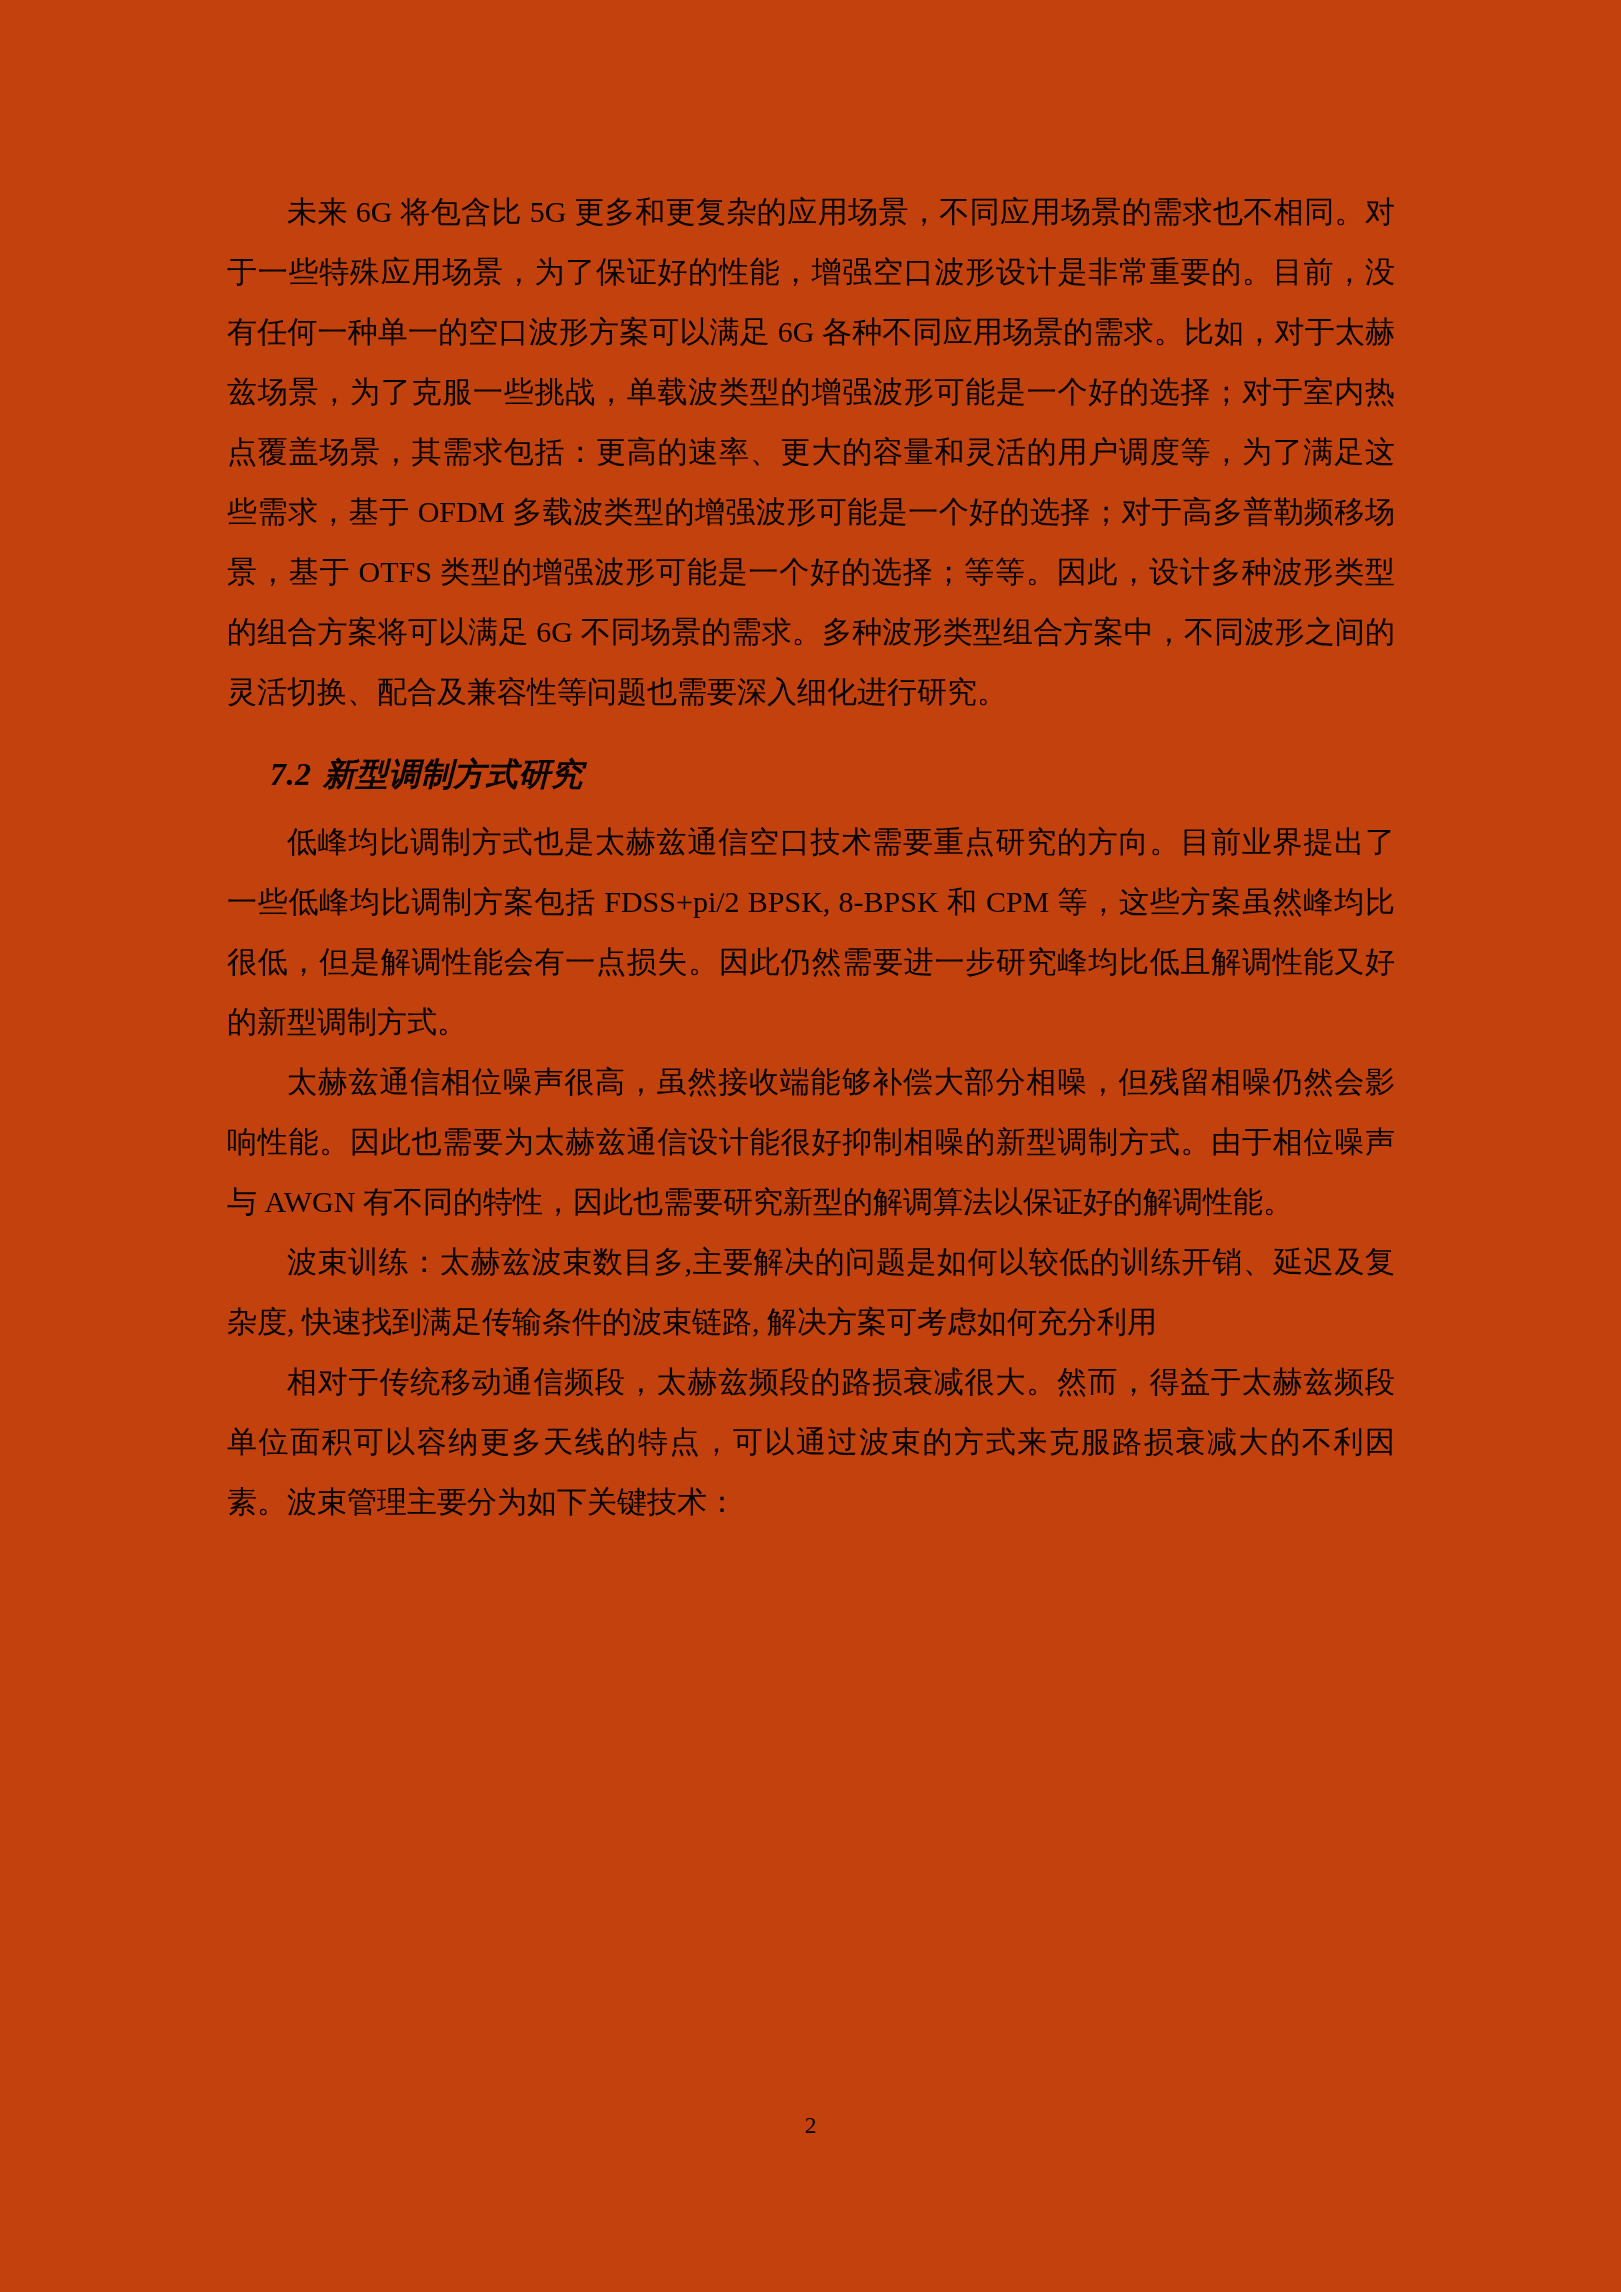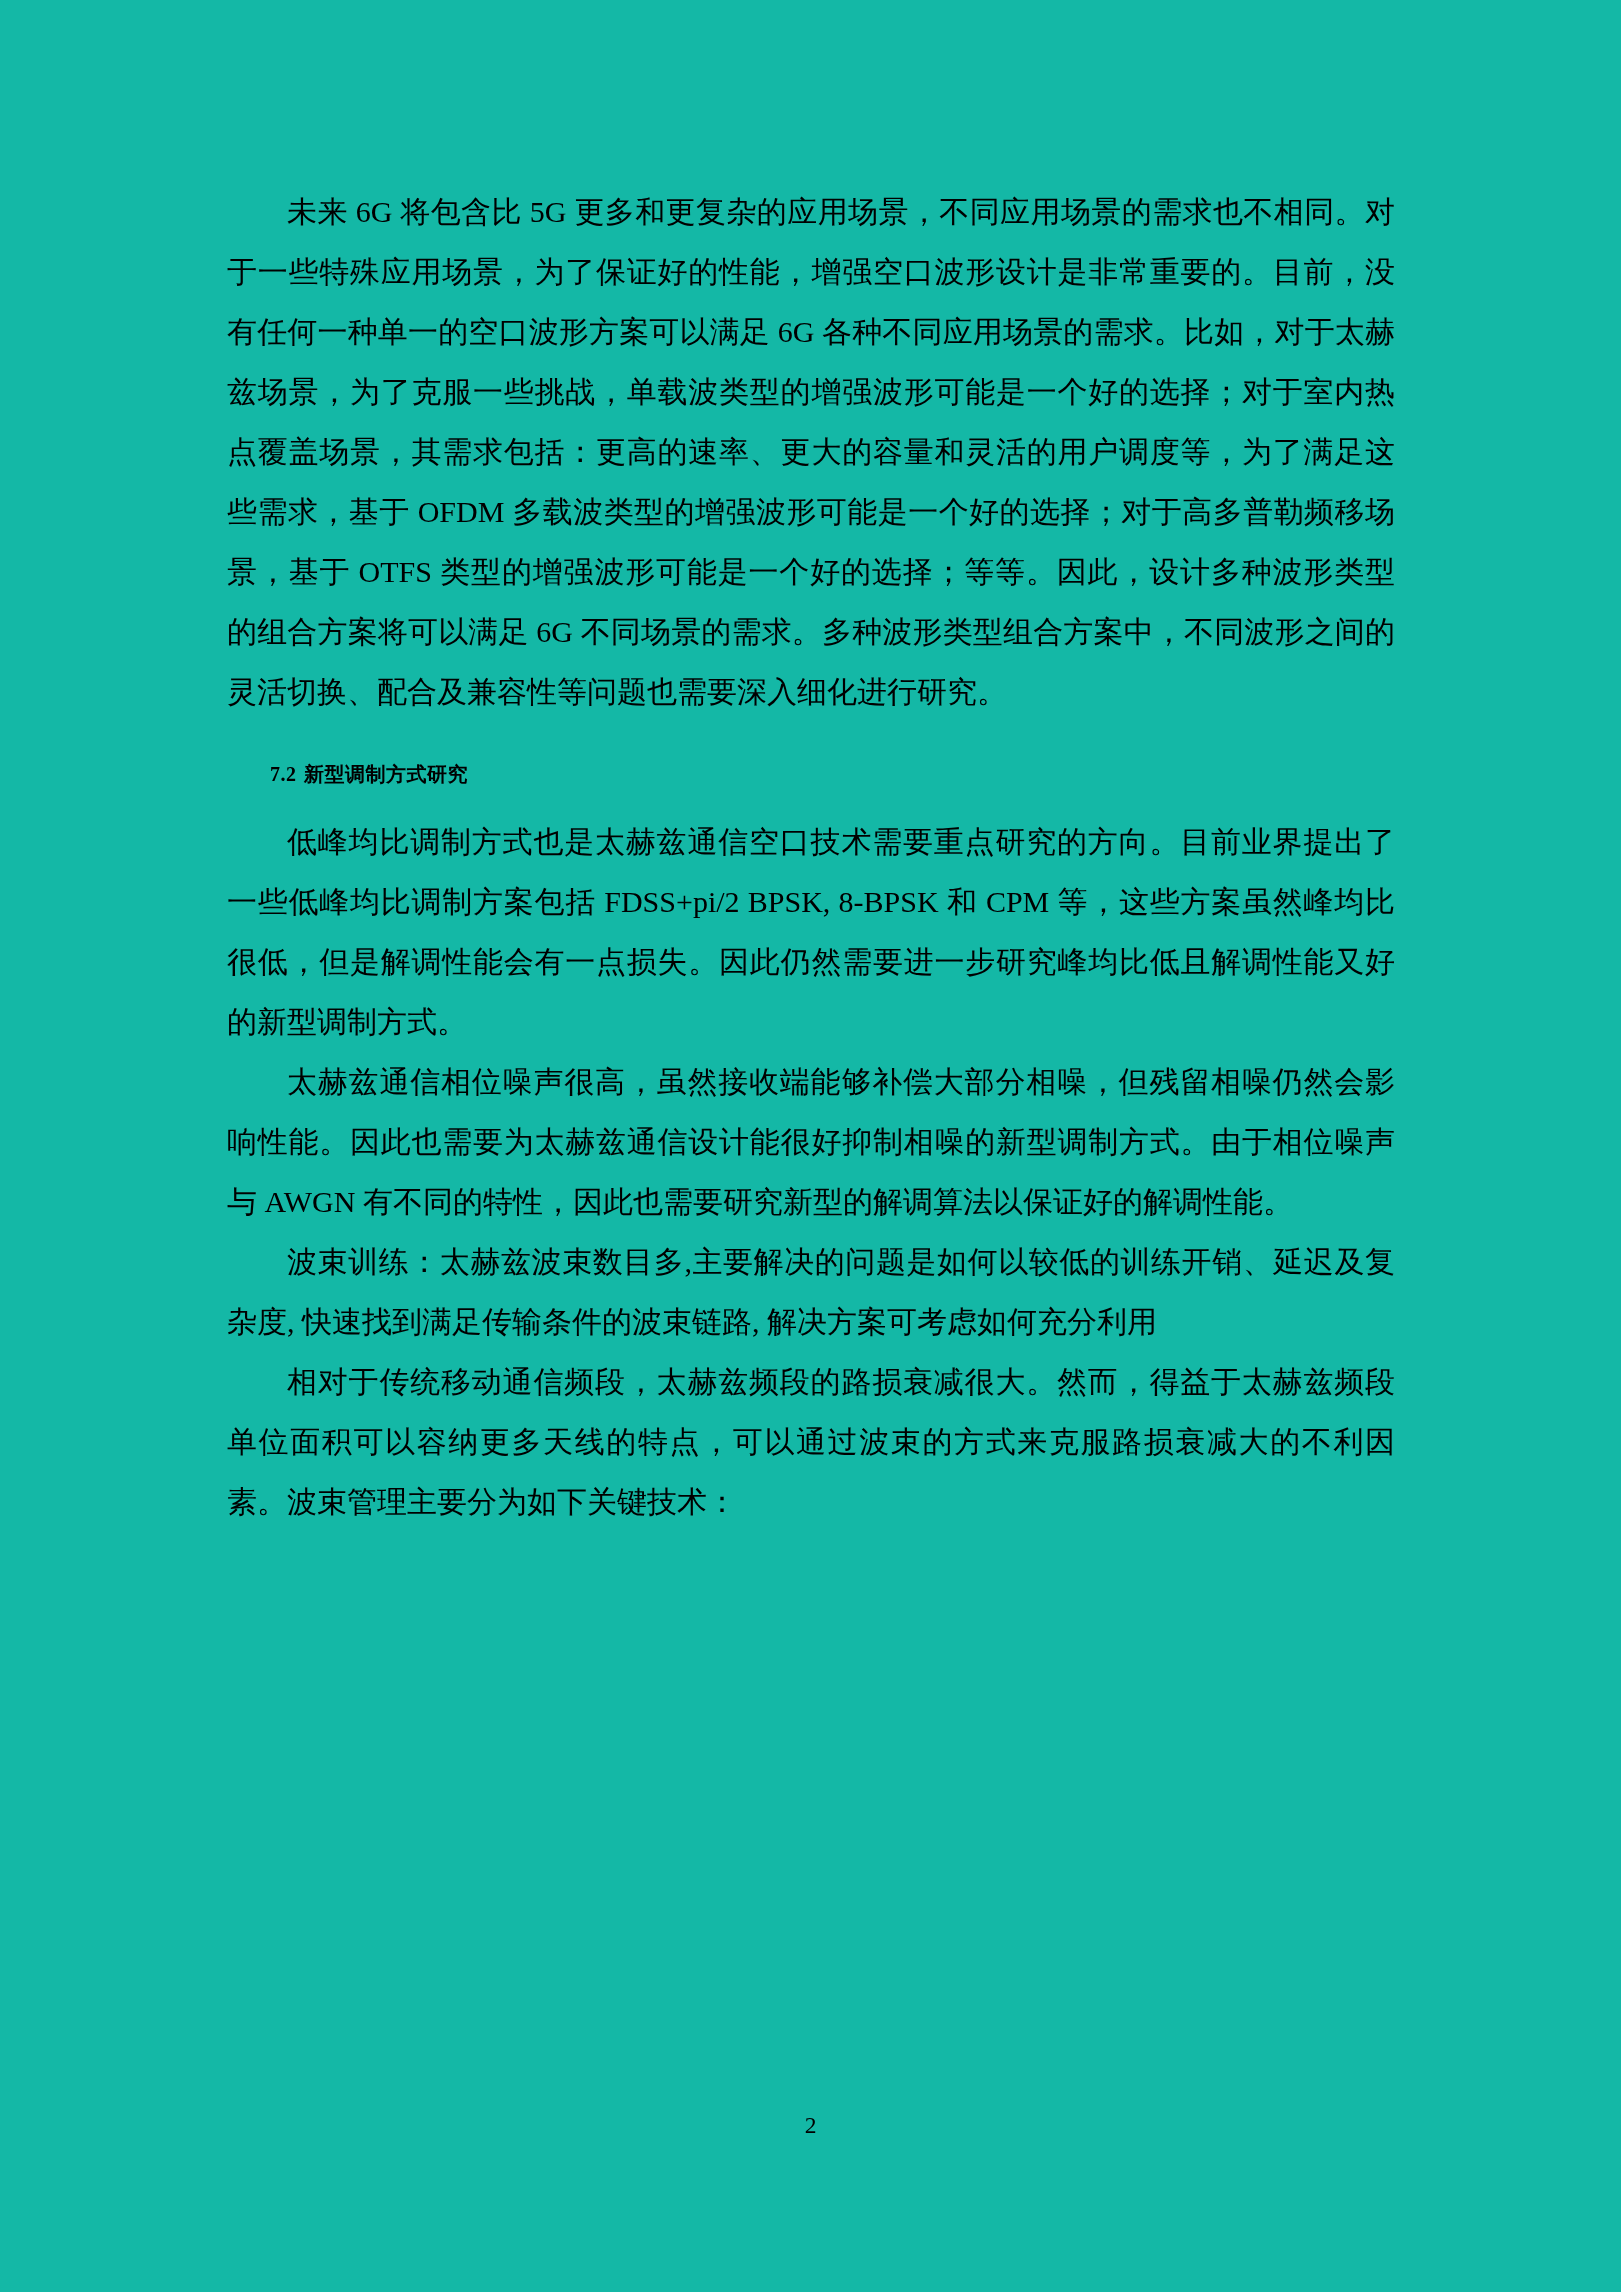--- a/index.html
+++ b/index.html
@@ -3,21 +3,21 @@
 <meta charset="utf-8">
 <style>
   html, body {
     margin: 0;
     padding: 0;
     background: #ffffff;
   }
   .page {
     width: 1621px;
     height: 2293px;
-    background: #14b8a6;
+    background: #c2410c;
     position: relative;
     box-sizing: border-box;
     padding: 0;
     overflow: hidden;
     font-family: "Liberation Serif", "DejaVu Serif", serif;
     color: #000000;
   }
   .content {
     position: absolute;
     left: 227px;
@@ -28,26 +28,27 @@
     margin: 0 0 0 0;
     font-size: 30px;
     line-height: 60px;
     text-align: justify;
     text-justify: inter-ideograph;
     text-indent: 60px;
     letter-spacing: 0px;
   }
   h2.heading {
     margin: 21.6px 0 7.8px 0;
-    font-size: 20px;
+    font-size: 32px;
     line-height: 61px;
     font-weight: bold;
     text-indent: 43px;
     font-family: "DejaVu Sans", "Liberation Sans", sans-serif;
     letter-spacing: 0.5px;
+    font-style: italic;
   }
   h2.heading .num {
     font-family: "Liberation Serif", serif;
     font-weight: bold;
   }
   .pagenum {
     position: absolute;
     left: 0;
     right: 0;
     top: 2112px;

